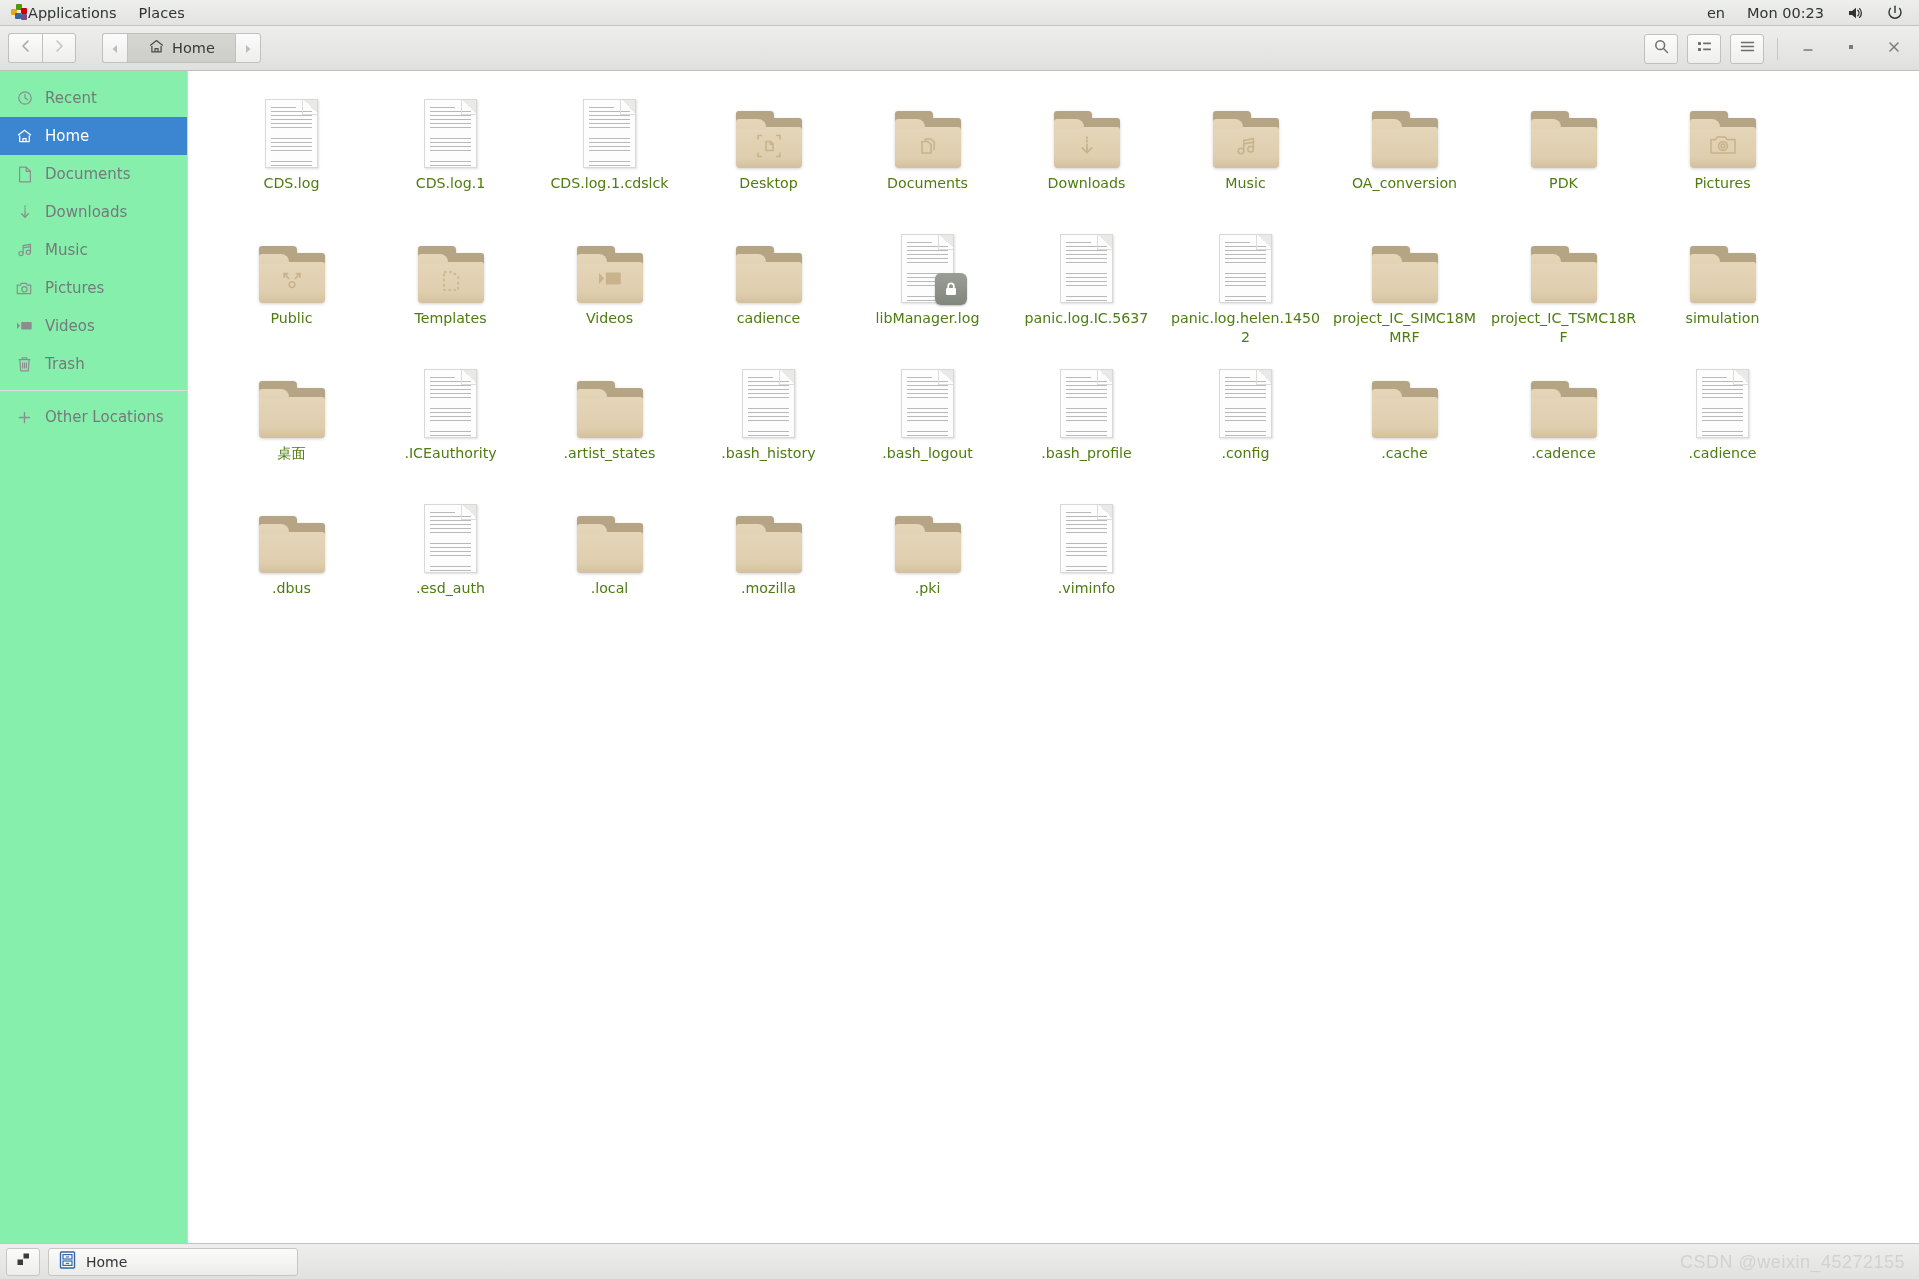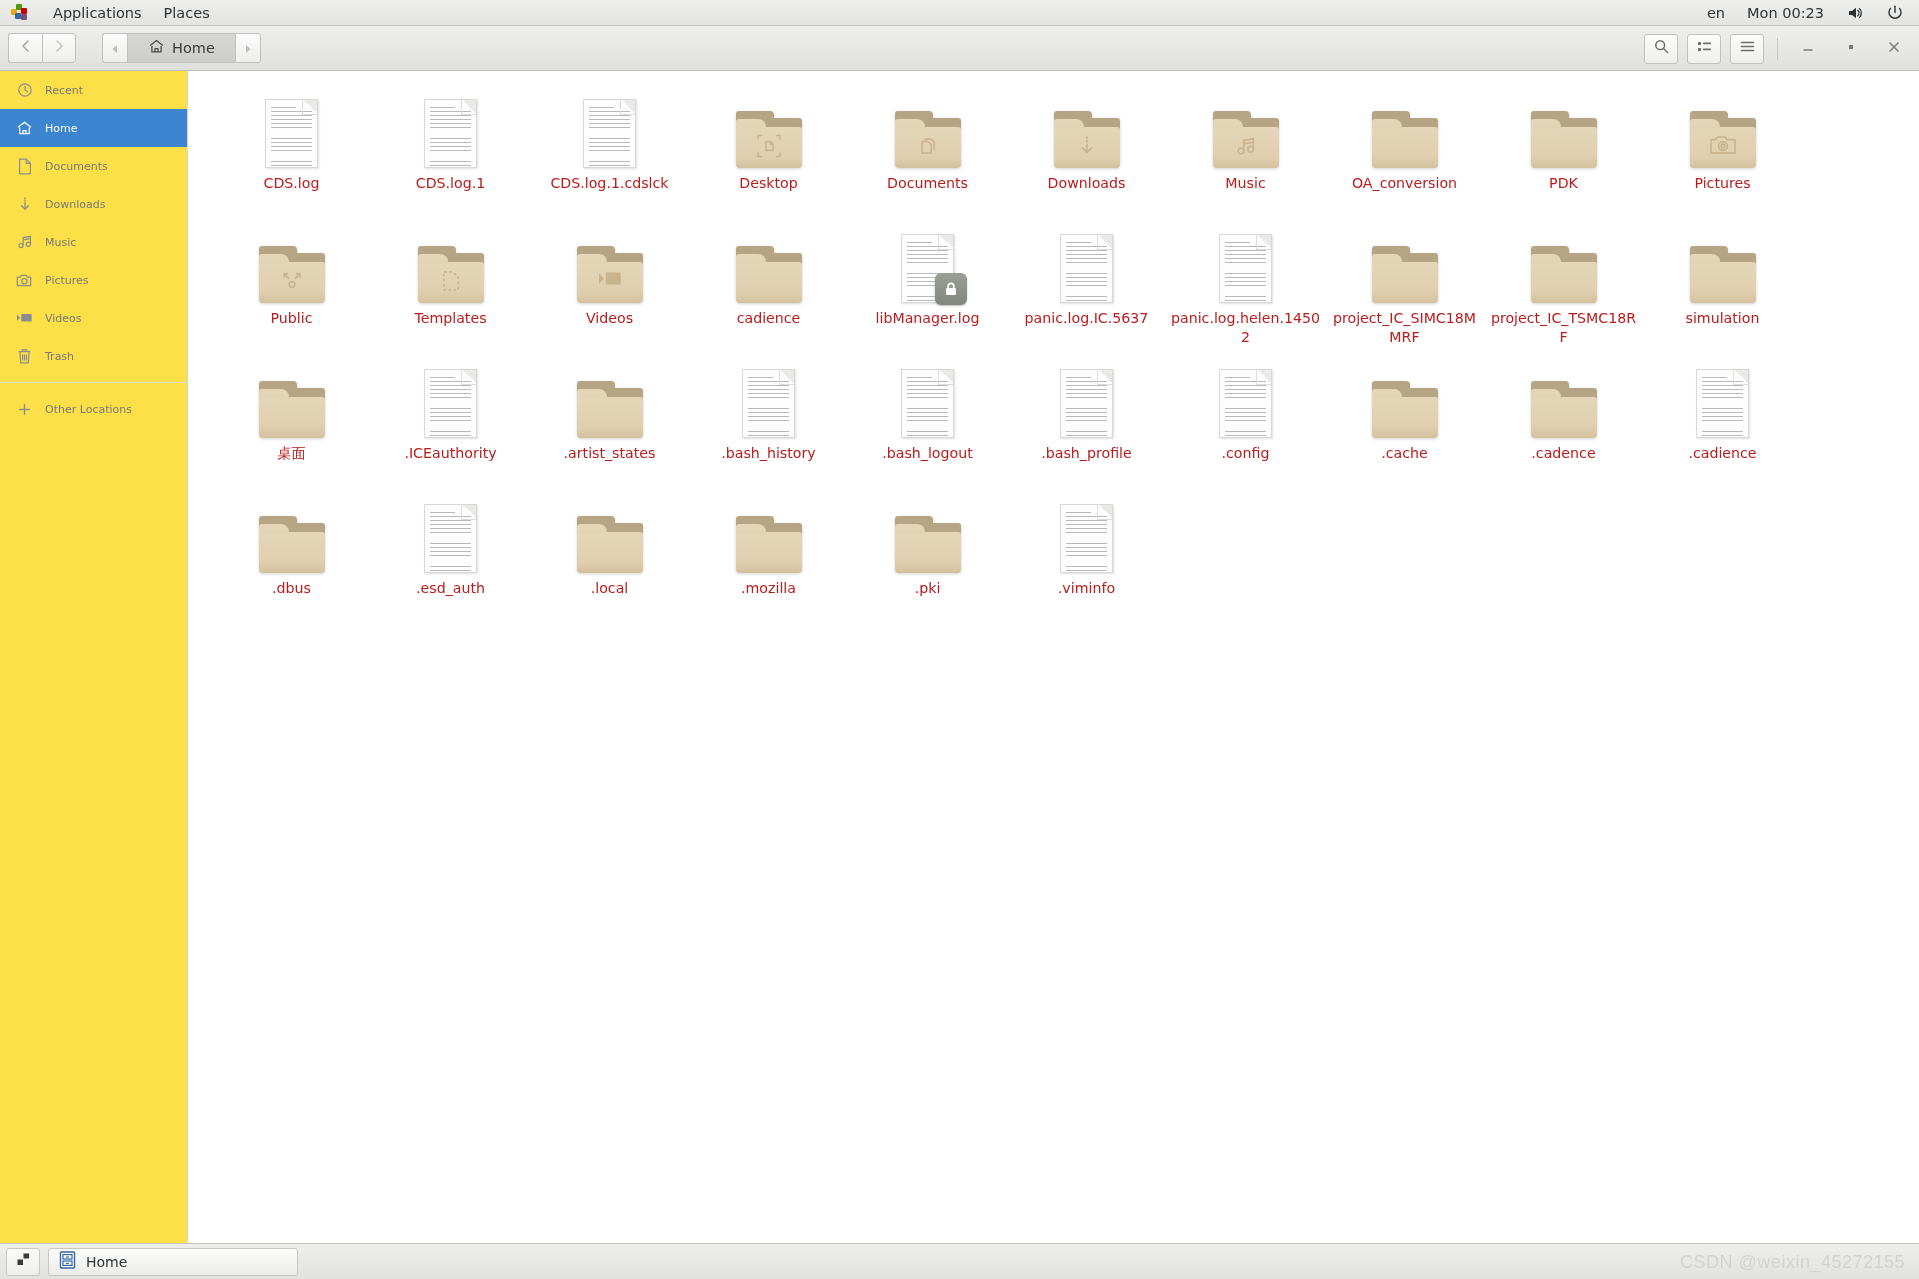--- a/index.html
+++ b/index.html
@@ -14,21 +14,21 @@
   
   #top-panel {
     height: 26px; flex: 0 0 26px;
     background: linear-gradient(to bottom, #eeeeec 0%, #e3e3e1 100%);
     border-bottom: 1px solid #c3c3c0;
     display: flex; align-items: center;
     font-size: 14.5px; color: #2e3436;
     position: relative;
   }
   #top-panel .pitem {
-    display: flex; align-items: center; gap: 25px;
+    display: flex; align-items: center; gap: 0;
     padding: 0 11px; height: 26px;
   }
   .panel-right { position: absolute; right: 4px; top:0; height:26px; display:flex; align-items:center; }
   .gnome-logo { width: 17px; height: 17px; position: relative; }
   .gnome-logo i {
     position: absolute; width: 6px; height: 6px; border-radius: 1px; display:block;
   }
   .gnome-logo i:nth-child(1){ left:0; top:5px; background:#e6a817; }
   .gnome-logo i:nth-child(2){ left:5px; top:0px; background:#4e9a06; }
   .gnome-logo i:nth-child(3){ left:10px; top:4px; background:#cc0000; }
@@ -81,23 +81,24 @@
   .hb-right .btn { border-radius: 3px; margin: 0; }
   .wctrl { width: 34px; height: 30px; display: flex; align-items: center; justify-content: center; color: #7a7a78; }
   .sep-v { width: 1px; height: 22px; background: #c8c8c5; margin: 0 4px; }
 
   
   #body { flex: 1 1 auto; display: flex; min-height: 0; }
 
   
   #sidebar {
     width: 188px; flex: 0 0 188px;
-    background: #fde047;
+    background: #86efac;
     border-right: 1px solid #d4d4d1;
-    font-size: 11px;
+    padding-top: 8px;
+    font-size: 15px;
     color: #76797b;
     overflow: hidden;
   }
   .sb-item {
     height: 38px; display: flex; align-items: center; gap: 12px;
     padding: 0 0 0 16px; cursor: default;
   }
   .sb-item .sb-ico { width: 17px; height: 17px; display:flex; align-items:center; justify-content:center; color:#8b8e8f; flex:0 0 17px; }
   .sb-item.selected { background: #3c85d0; color: #ffffff; }
   .sb-item.selected .sb-ico { color: #ffffff; }
@@ -107,21 +108,21 @@
   #content { flex: 1 1 auto; background: #ffffff; padding: 12px 0 0 24px; overflow: hidden; }
   #grid { display: flex; flex-wrap: wrap; align-content: flex-start; }
   .fitem {
     width: 159px; height: 135px;
     display: flex; flex-direction: column; align-items: center;
     padding-top: 9px;
     cursor: default;
   }
   .fico { width: 72px; height: 76px; position: relative; display:flex; align-items:flex-end; justify-content:center; }
   .fname {
-    margin-top: 6px; font-size: 14.2px; color: #b91c1c; text-align: center;
+    margin-top: 6px; font-size: 14.2px; color: #4d7c0f; text-align: center;
     line-height: 19px; width: 150px;
     word-break: break-word;
   }
 
   
   .doc {
     width: 53px; height: 69px; background: #fdfdfd;
     border: 1px solid #d8d8d6;
     box-shadow: 1px 1px 2px rgba(0,0,0,0.13);
     position: relative; overflow: hidden;

